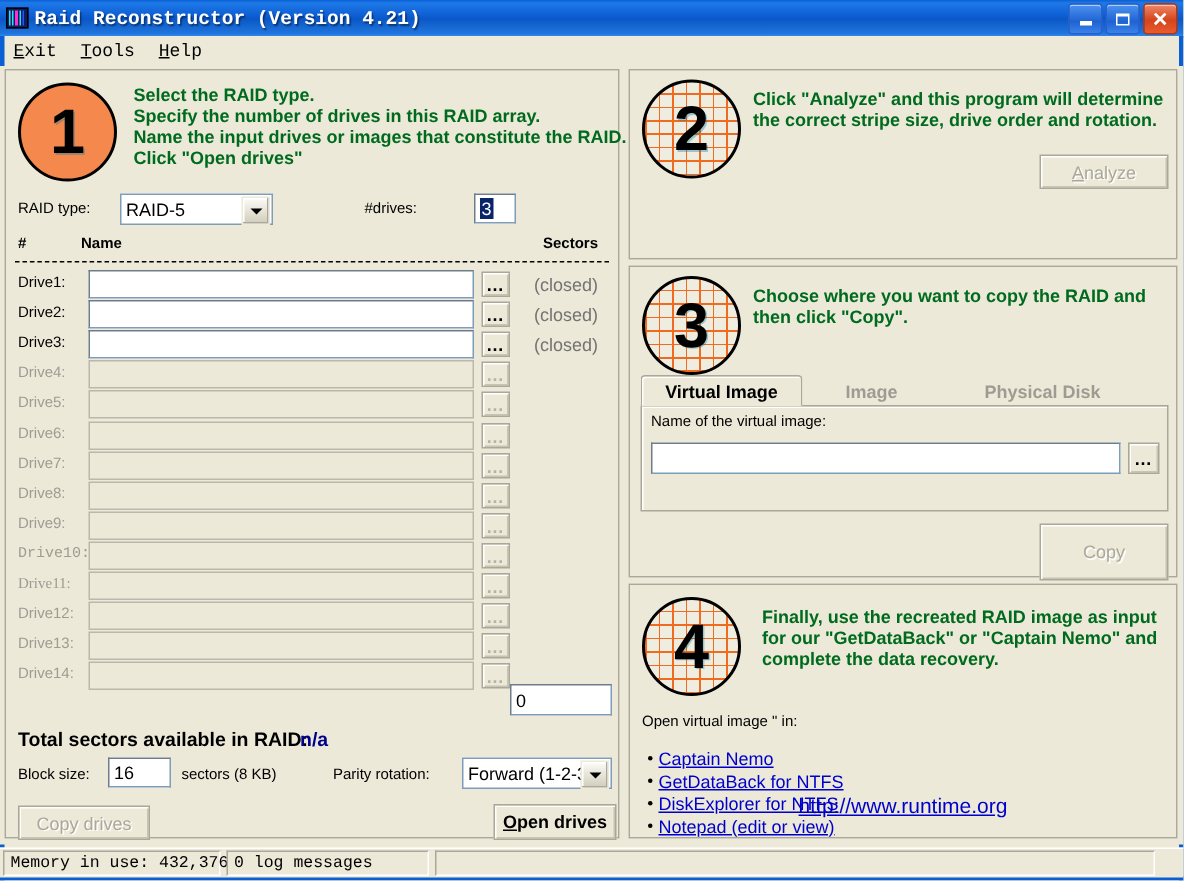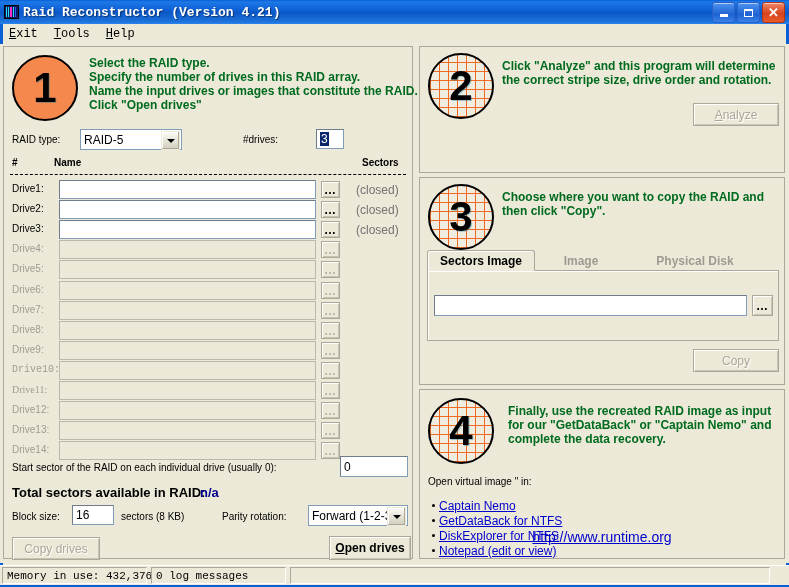--- a/index.html
+++ b/index.html
@@ -345,21 +345,20 @@
               <span></span>
             </div>
             <div class="dotbtn disabled" style="left: 317px; top: 375px;">…</div>
             <div class="lbl dim" style="left: 8px; top: 397px;">Drive14:</div>
             <div class="tinput disabled" style="left: 55px; top: 394px; width: 257px; height: 19px;">
               <span></span>
             </div>
             <div class="dotbtn disabled" style="left: 317px; top: 395px;">…</div>
           </div>
 
-        <div class="lbl" style="left:8px;top:415px;">Start sector of the RAID on each individual drive (usually 0):</div>
         <div class="tinput" style="left:336px;top:409px;width:68px;height:21px;">
           <span>0</span>
         </div>
 
         <div class="lbl bold" style="left:8px;top:438px;font-size:13px;">Total sectors available in RAID:</div>
         <div class="lbl bold naval" style="left:196px;top:438px;font-size:13px;">n/a</div>
 
         <div class="lbl" style="left:8px;top:464px;">Block size:</div>
         <div class="tinput" style="left:68px;top:458px;width:42px;height:20px;">
           <span>16</span>
@@ -402,38 +401,39 @@
         <div class="circle grid" style="left:8px;top:6px;">
           <span>3</span>
         </div>
         <div class="steptext" style="left:82px;top:12px;">
           <div>Choose where you want to copy the RAID and</div>
           <div>then click "Copy".</div>
         </div>
 
         <div class="tabstrip" style="left:7px;top:72px;width:352px;">
           <div class="tab active" style="left:0px;top:0px;width:108px;">
-            <span>Sectors Image</span>
+            <span>Virtual Image</span>
           </div>
           <div class="tab inactive" style="left:110px;top:0px;width:88px;">
             <span>Image</span>
           </div>
           <div class="tab inactive" style="left:202px;top:0px;width:132px;">
             <span>Physical Disk</span>
           </div>
         </div>
 
         <div class="tabbody" style="left:7px;top:92px;width:352px;height:71px;">
+          <div class="lbl" style="left:6px;top:5px;">Name of the virtual image:</div>
           <div class="tinput" style="left:6px;top:24px;width:313px;height:21px;">
             <span></span>
           </div>
           <div class="dotbtn" style="left:324px;top:24px;width:21px;height:21px;">…</div>
         </div>
 
-        <div class="btn disabled" style="left:273px;top:171px;width:86px;height:23px;">
+        <div class="btn disabled" style="left:273px;top:171px;width:86px;height:38px;">
           <span>Copy</span>
         </div>
       </div>
     </div>
 
     <div class="group" id="panel4">
       <div class="groupinner">
         <div class="circle grid" style="left:8px;top:8px;">
           <span>4</span>
         </div>

